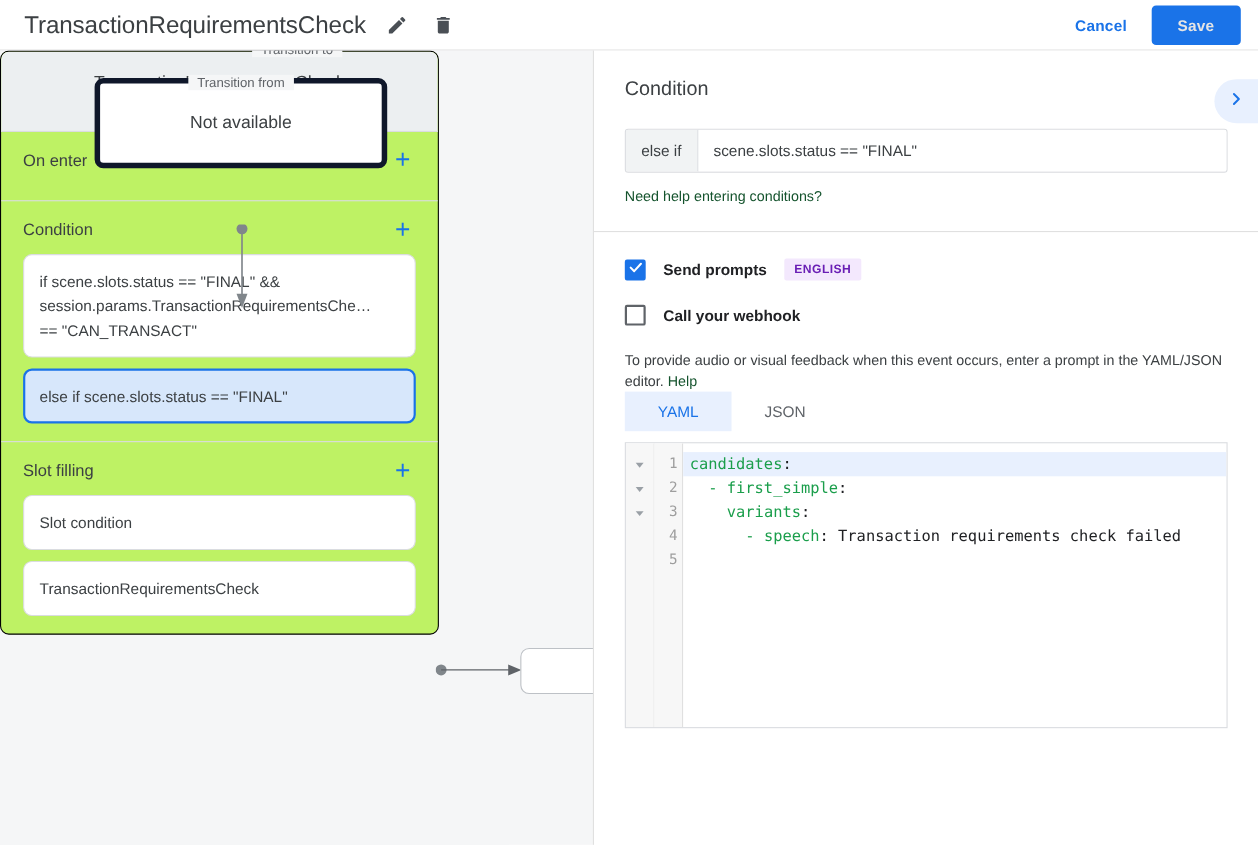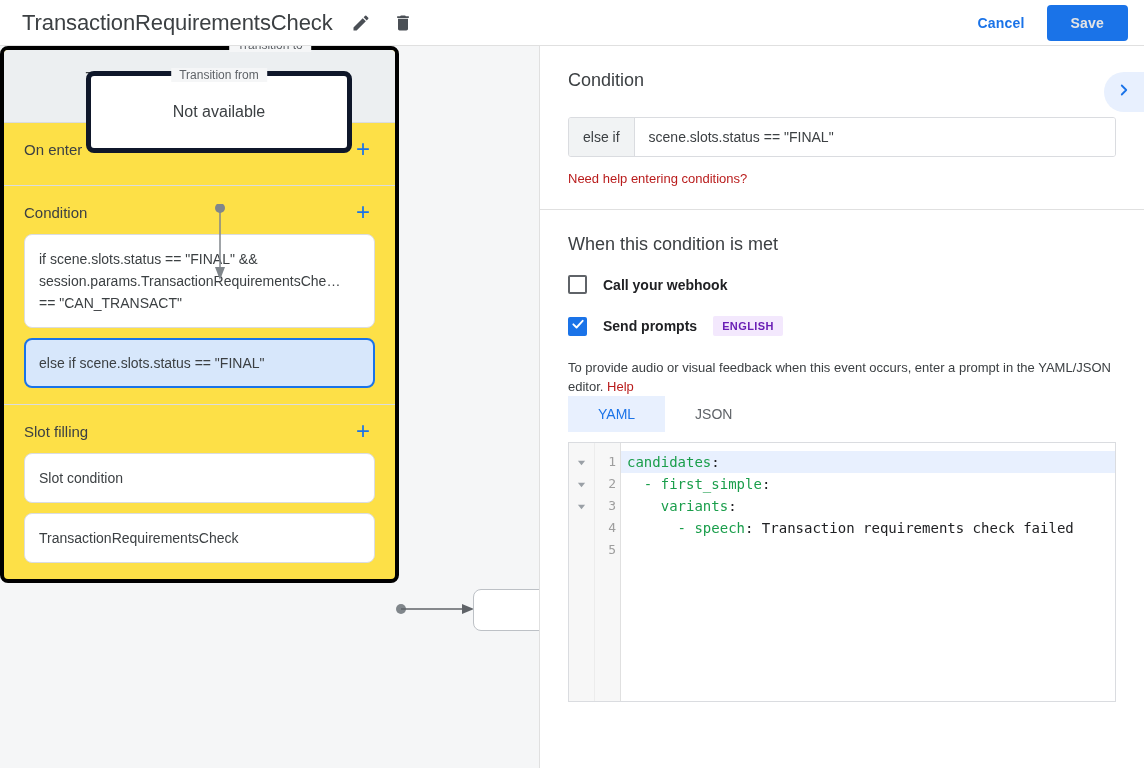--- a/index.html
+++ b/index.html
@@ -99,22 +99,22 @@
     font-size: 16px; color: #3c4043;
   }
 
   
   .arrow-wrap { position: absolute; left: 206px; top: 158px; width: 28px; height: 80px; }
 
   
   #tto {
     left: 21px; top: 192px;
     width: 399px;
-    background: #fde047;
-    border: 4px solid #000000;
+    background: #bef264;
+    border: 1px solid #000000;
     border-radius: 8px;
     overflow: hidden;
   }
   #tto .fieldbox-legend { left: 50%; transform: translateX(-50%); }
   .tto-head {
     background: #eceff1;
     padding: 20px 12px 16px;
     text-align: center;
     border-bottom: 1px solid #dadce0;
   }
@@ -204,21 +204,21 @@
   .cond-value {
     flex: 1;
     display: flex; align-items: center;
     padding: 0 14px;
     font-size: 14px; color: #3c4043;
     background: #fff;
     border: none; outline: none;
     font-family: "Liberation Sans", sans-serif;
   }
   .link {
-    color: #b91c1c;
+    color: #14532d;
     font-size: 13px;
     text-decoration: none;
     display: inline-block;
     margin-top: 14px;
     cursor: pointer;
   }
   .link.inline { margin-top: 0; font-size: inherit; }
 
   .checkrow { display: flex; align-items: center; margin-bottom: 22px; }
   .checkrow:last-of-type { margin-bottom: 8px; }
@@ -422,37 +422,36 @@
 
     <div class="cond-input">
       <div class="cond-prefix">else if</div>
       <input class="cond-value" type="text" value="scene.slots.status == &quot;FINAL&quot;" placeholder="Enter a condition" style="">
     </div>
 
     <a class="link">Need help entering conditions?</a>
   </div>
 
   <div class="rsection">
-    <h2 class="rtitle tight">When this condition is met</h2>
-
-    <div class="checkrow">
-      <div class="cbox"></div>
-      <span class="checklabel">Call your webhook</span>
-    </div>
 
     <div class="checkrow">
       <div class="cbox checked">
         <span>
           <svg width="14" height="14" viewBox="0 0 24 24" fill="none" stroke="#ffffff" stroke-width="3.2" stroke-linecap="round" stroke-linejoin="round">
             <polyline points="4 12.5 9.5 18 20 6.5"></polyline>
           </svg>
         </span>
       </div>
       <span class="checklabel">Send prompts</span>
       <span class="badge">ENGLISH</span>
+    </div>
+
+    <div class="checkrow">
+      <div class="cbox"></div>
+      <span class="checklabel">Call your webhook</span>
     </div>
 
     <p class="helper">
       <span>To provide audio or visual feedback when this event occurs, enter a prompt in the YAML/JSON editor.</span>
       <a class="link inline">Help</a>
     </p>
 
     <div class="tabs">
       <div class="tab active">YAML</div>
       <div class="tab">JSON</div>

